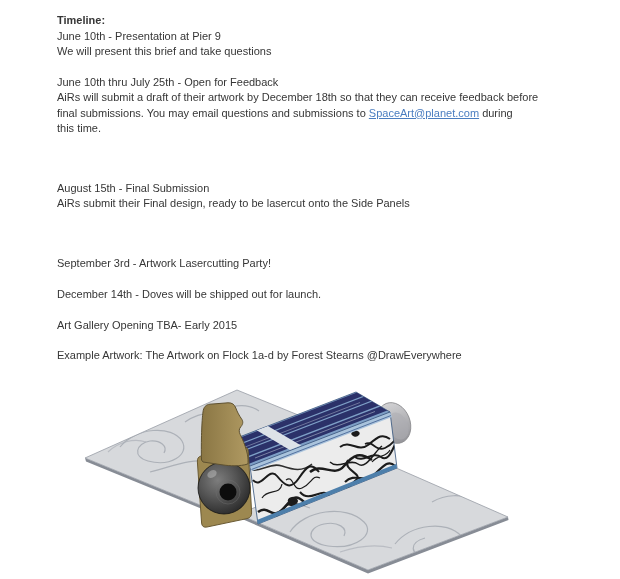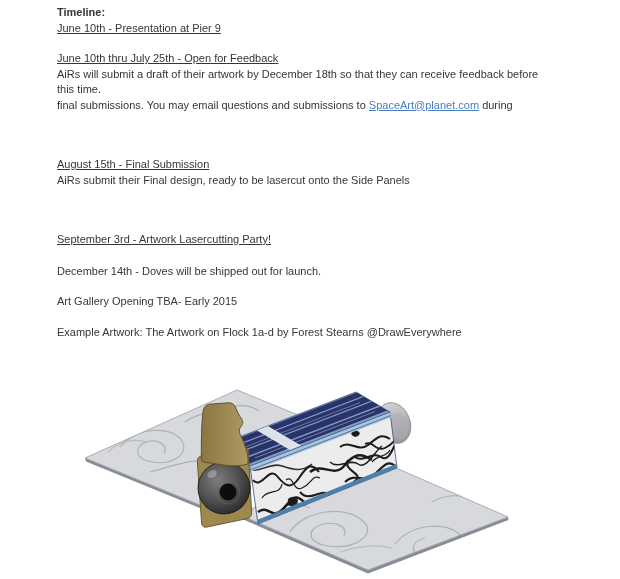--- a/index.html
+++ b/index.html
@@ -2,46 +2,47 @@
 <html><head>
 <meta charset="utf-8">
 <style>
   html,body{margin:0;padding:0;}
   body{
     width:620px;height:579px;position:relative;overflow:hidden;
     background:#ffffff;
     font-family:"Liberation Sans", sans-serif;
     color:#363636;
   }
-  .doc{position:absolute;left:57px;top:5px;width:522px;}
+  .doc{position:absolute;left:57px;top:13px;width:522px;}
   .ln{font-size:11px;line-height:15.5px;}
   .bold{font-weight:700;}
-  .und{text-decoration:underline;}
+  .und{}
   .mb15{margin-bottom:15px;}
   .mb16{margin-bottom:16px;margin-top:44px;}
   .mb21{margin-bottom:15px;}
   a.link{color:#4a7dc0;text-decoration:underline;cursor:pointer;}
   .illus{position:absolute;left:0;top:352px;width:620px;height:227px;}
   svg{display:block;}
 </style>
 </head>
 <body>
 
 <div class="doc">
 
   <section class="mb15">
     <div class="ln bold">Timeline:</div>
     <div class="ln und">June 10th - Presentation at Pier 9</div>
+    <div class="ln">We will present this brief and take questions</div>
   </section>
 
   <section class="mb21">
     <div class="ln und">June 10th thru July 25th - Open for Feedback</div>
     <div class="ln">AiRs will submit a draft of their artwork by December 18th so that they can receive feedback before</div>
+    <div class="ln"><span>final submissions. You may email questions and submissions to </span><a class="link">SpaceArt@planet.com</a><span> during</span></div>
     <div class="ln">this time.</div>
-    <div class="ln"><span>final submissions. You may email questions and submissions to </span><a class="link">SpaceArt@planet.com</a><span> during</span></div>
   </section>
 
   <section class="mb16">
     <div class="ln und">August 15th - Final Submission</div>
     <div class="ln">AiRs submit their Final design, ready to be lasercut onto the Side Panels</div>
   </section>
 
 
   <section class="mb16">
     <div class="ln und">September 3rd - Artwork Lasercutting Party!</div>

